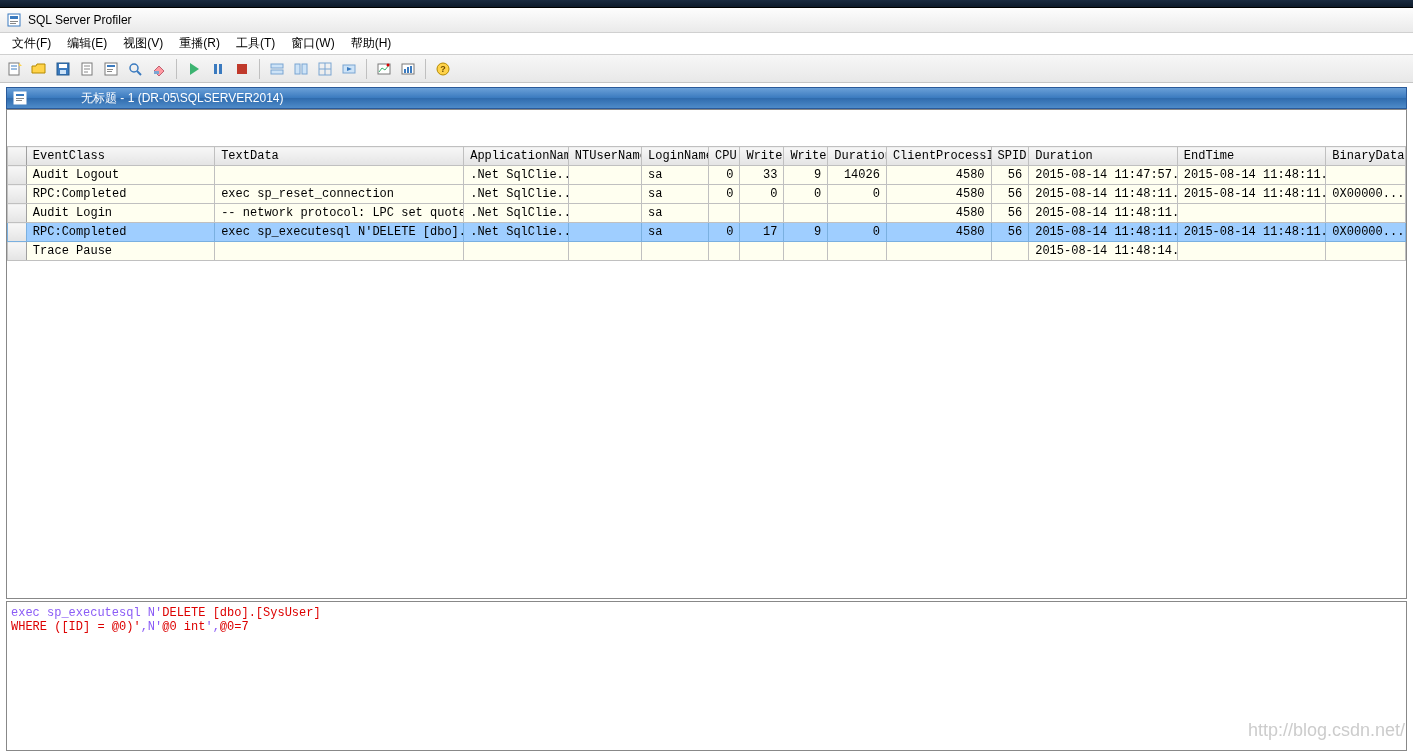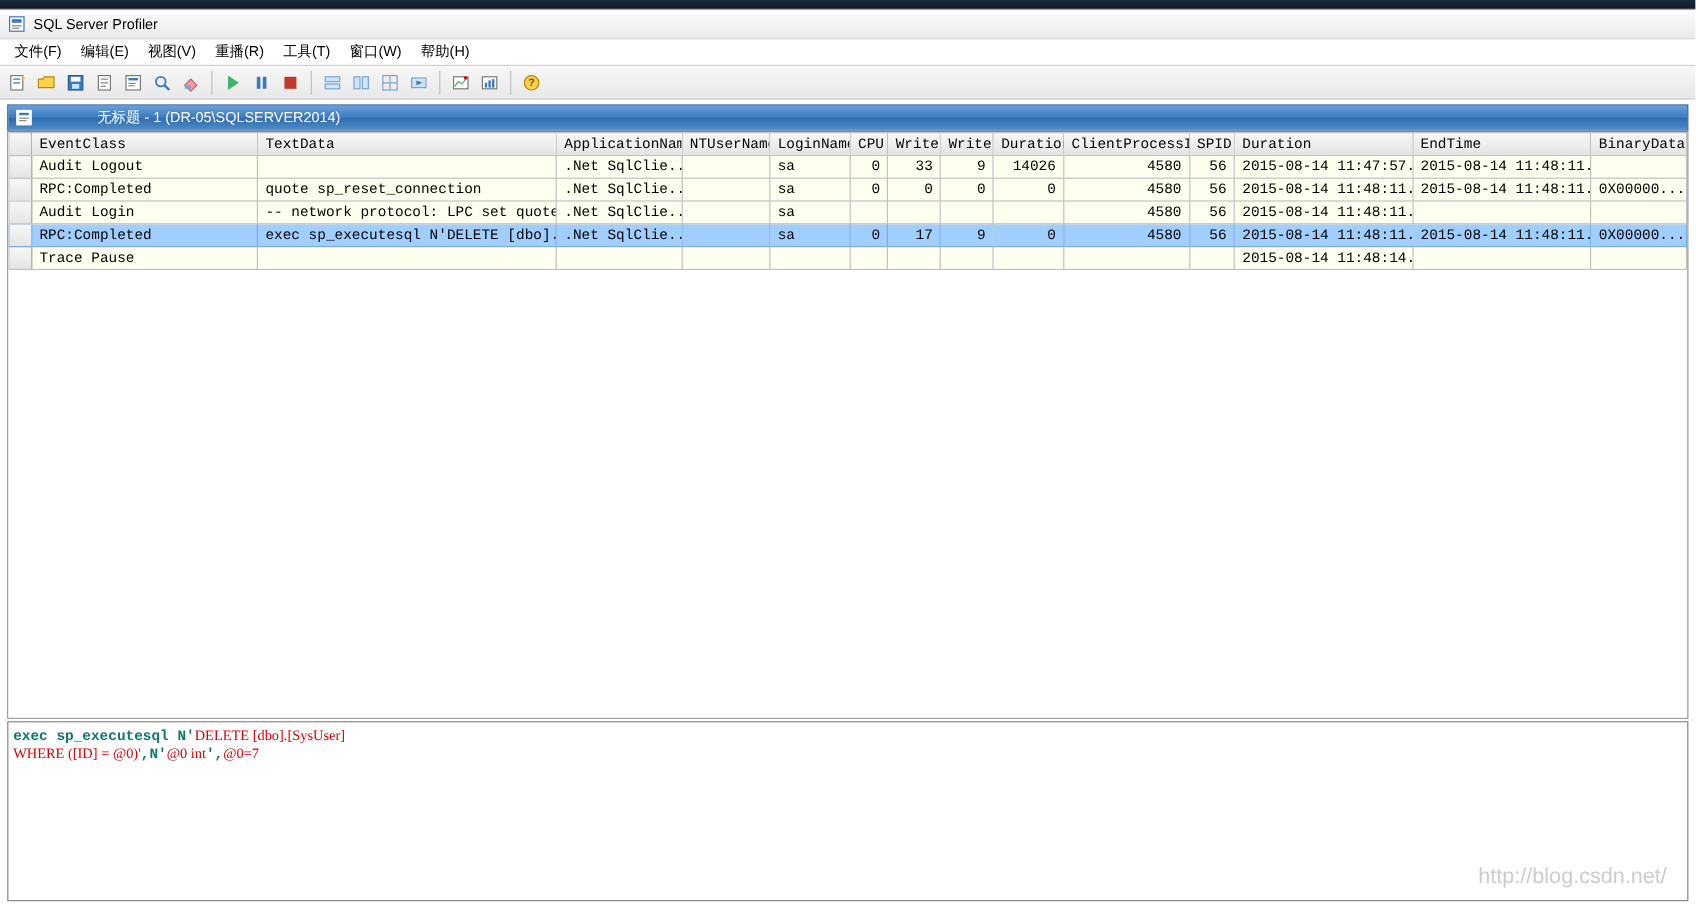--- a/index.html
+++ b/index.html
@@ -79,20 +79,21 @@
   }
   .grid-wrap {
     flex:1;
     overflow:auto;
     background:#fff;
   }
   table.grid {
     border-collapse: collapse;
     width: 100%;
     table-layout: fixed;
+    margin-top: 36px;
   }
   table.grid th, table.grid td {
     border: 1px solid #c0c0c0;
     padding: 2px 6px;
     font-family: "SimSun", "Courier New", monospace;
     font-size: 12px;
     white-space: nowrap;
     overflow: hidden;
     text-overflow: clip;
     height: 18px;
@@ -121,25 +122,25 @@
     margin: 2px 6px 0 6px;
     border: 1px solid #888;
     background:#fff;
     height: 150px;
     padding: 4px;
     font-family: "Courier New", monospace;
     font-size: 12px;
     white-space: pre;
     overflow:auto;
   }
-  .detail-pane .black { color:#0f766e;font-weight:bold; }
-  .detail-pane .red { color:#d00;font-family:Liberation Serif, serif; }
+  .detail-pane .black { color:#8b5cf6; }
+  .detail-pane .red { color:#d00; }
   .watermark {
     position:absolute;
-    right: 24px;
+    right: 8px;
     bottom: 12px;
     color:#ccc;
     font-family: Arial, sans-serif;
     font-size: 18px;
     pointer-events:none;
   }
   svg { display:block; }
   .tool-icon { width:16px; height:16px; }
 </style>
 </head>
@@ -351,21 +352,21 @@
             <td class="num">14026</td>
             <td class="num">4580</td>
             <td class="num">56</td>
             <td>2015-08-14 11:47:57...</td>
             <td>2015-08-14 11:48:11...</td>
             <td></td>
           </tr>
           <tr class="data-row">
             <td class="rowhead"></td>
             <td>RPC:Completed</td>
-            <td>quote sp_reset_connection</td>
+            <td>exec sp_reset_connection</td>
             <td>.Net SqlClie...</td>
             <td></td>
             <td>sa</td>
             <td class="num">0</td>
             <td class="num">0</td>
             <td class="num">0</td>
             <td class="num">0</td>
             <td class="num">4580</td>
             <td class="num">56</td>
             <td>2015-08-14 11:48:11...</td>

